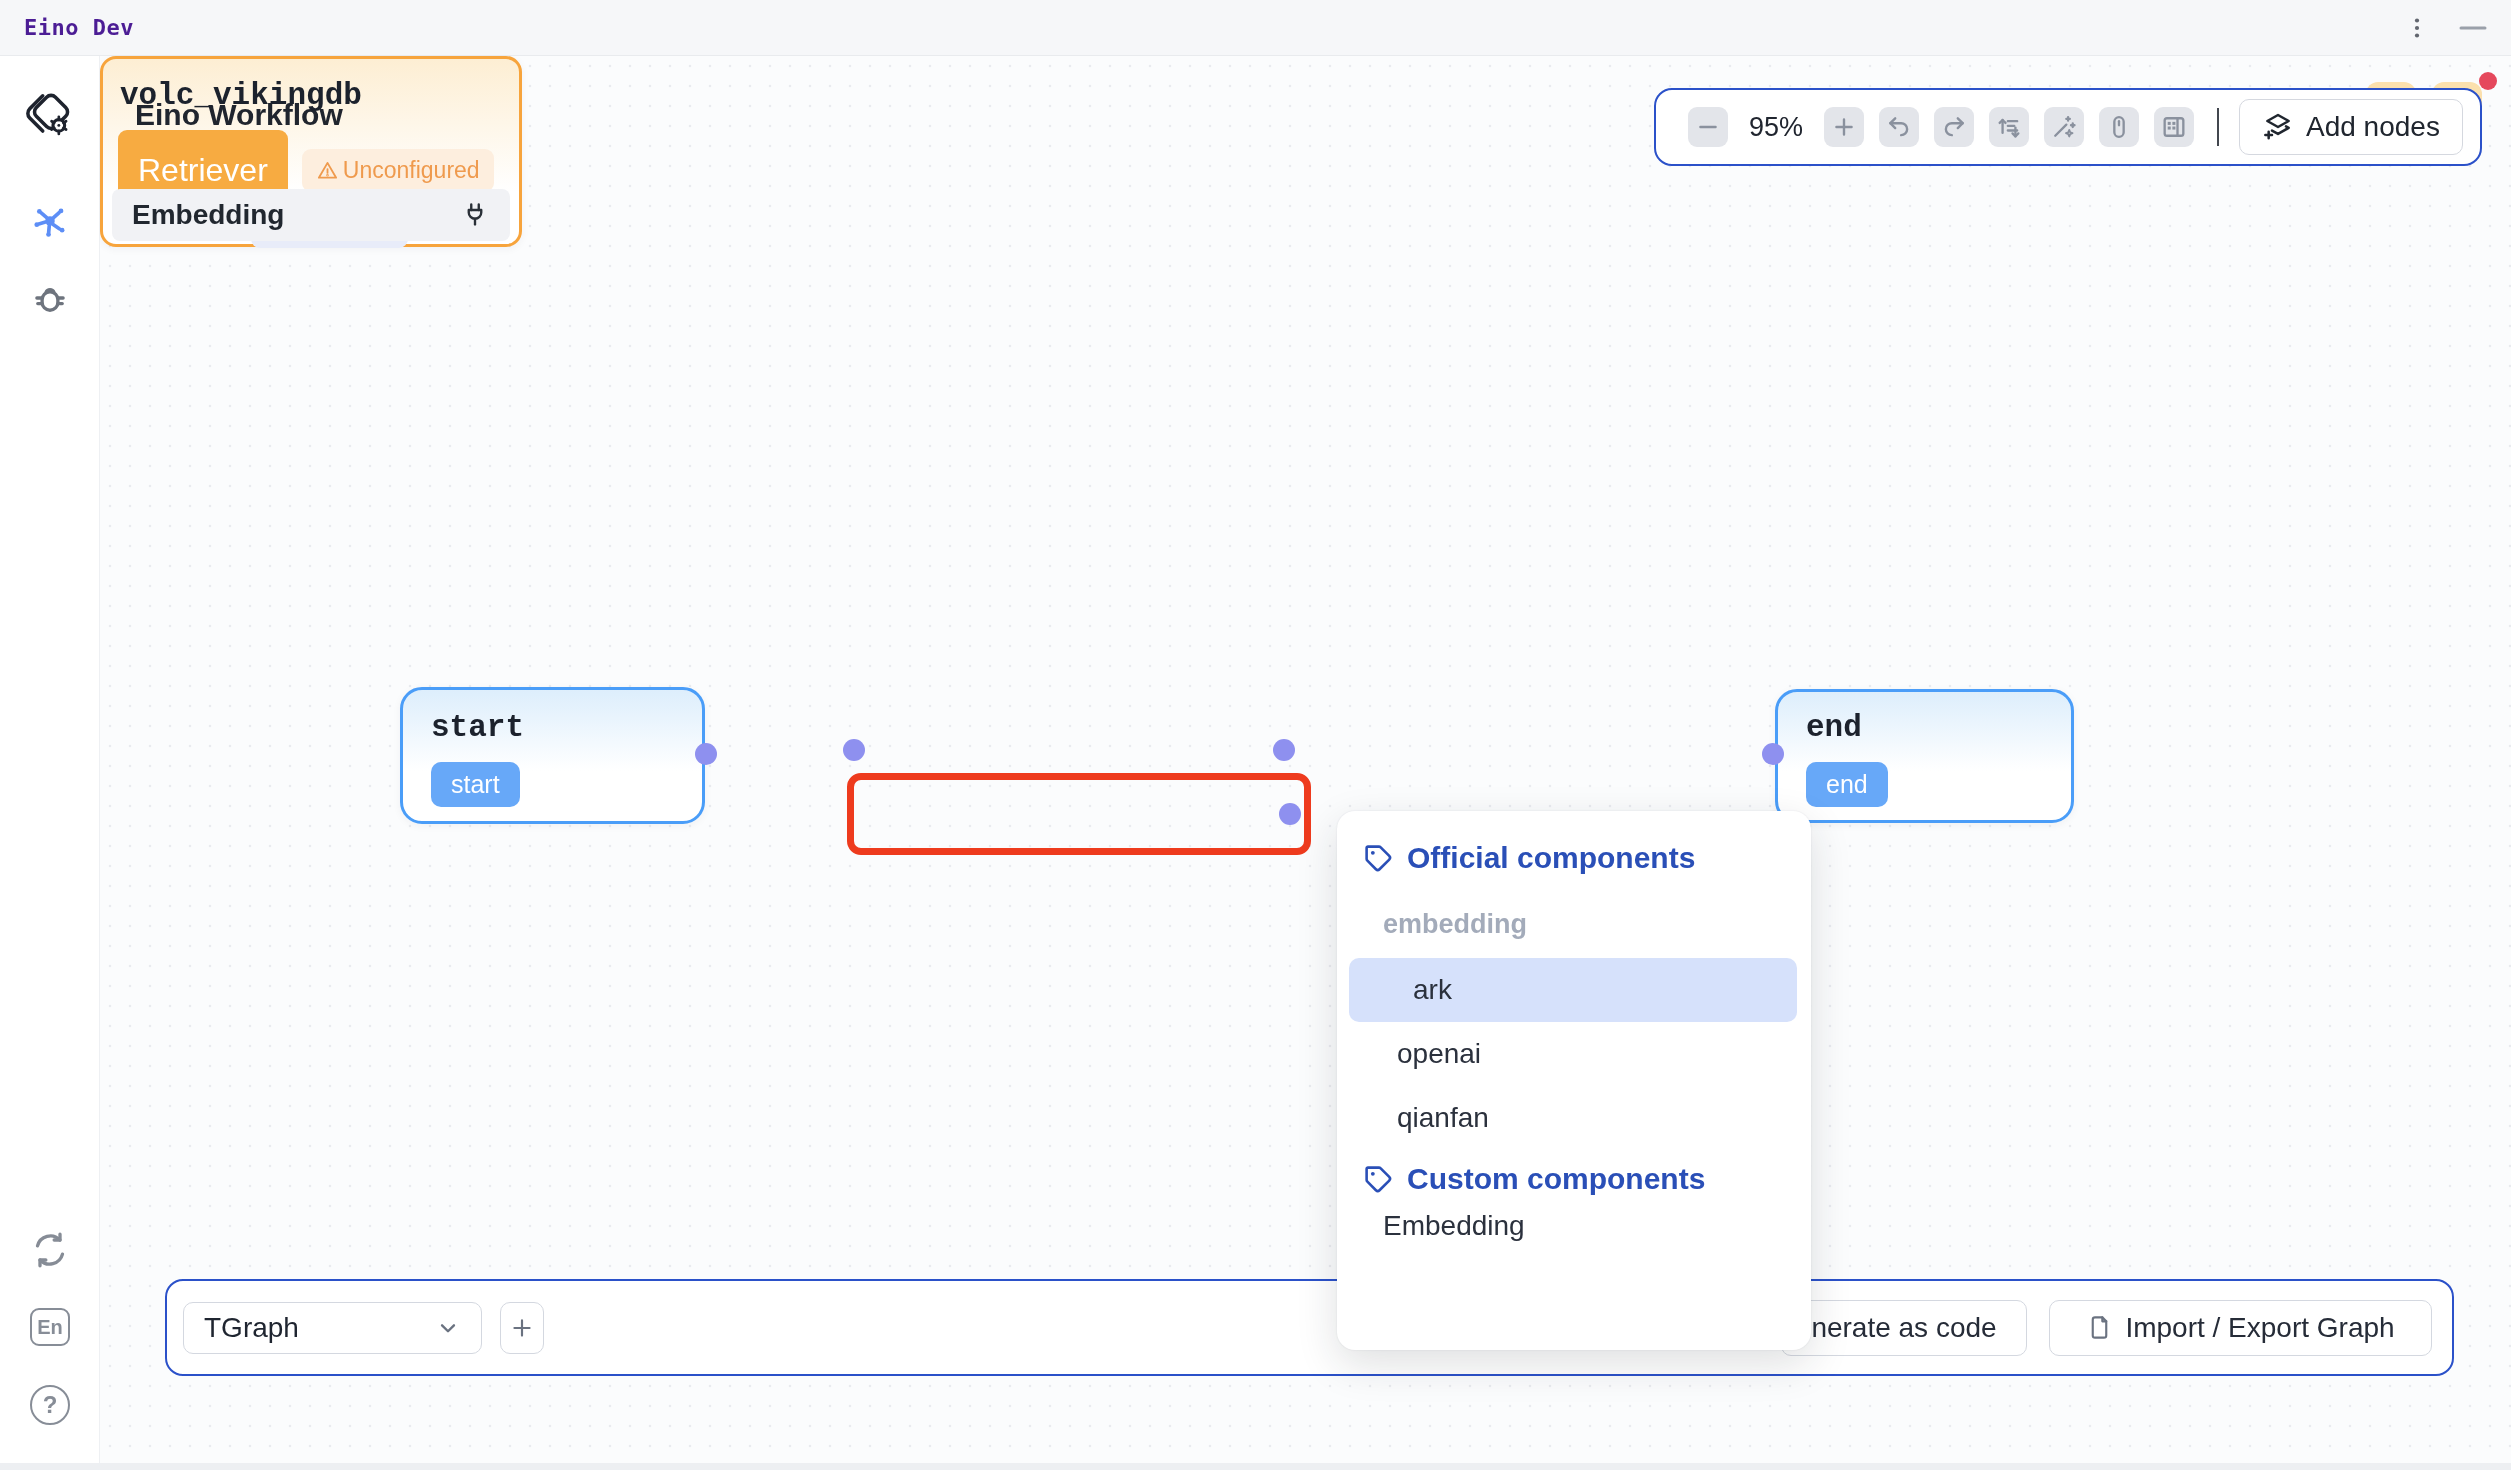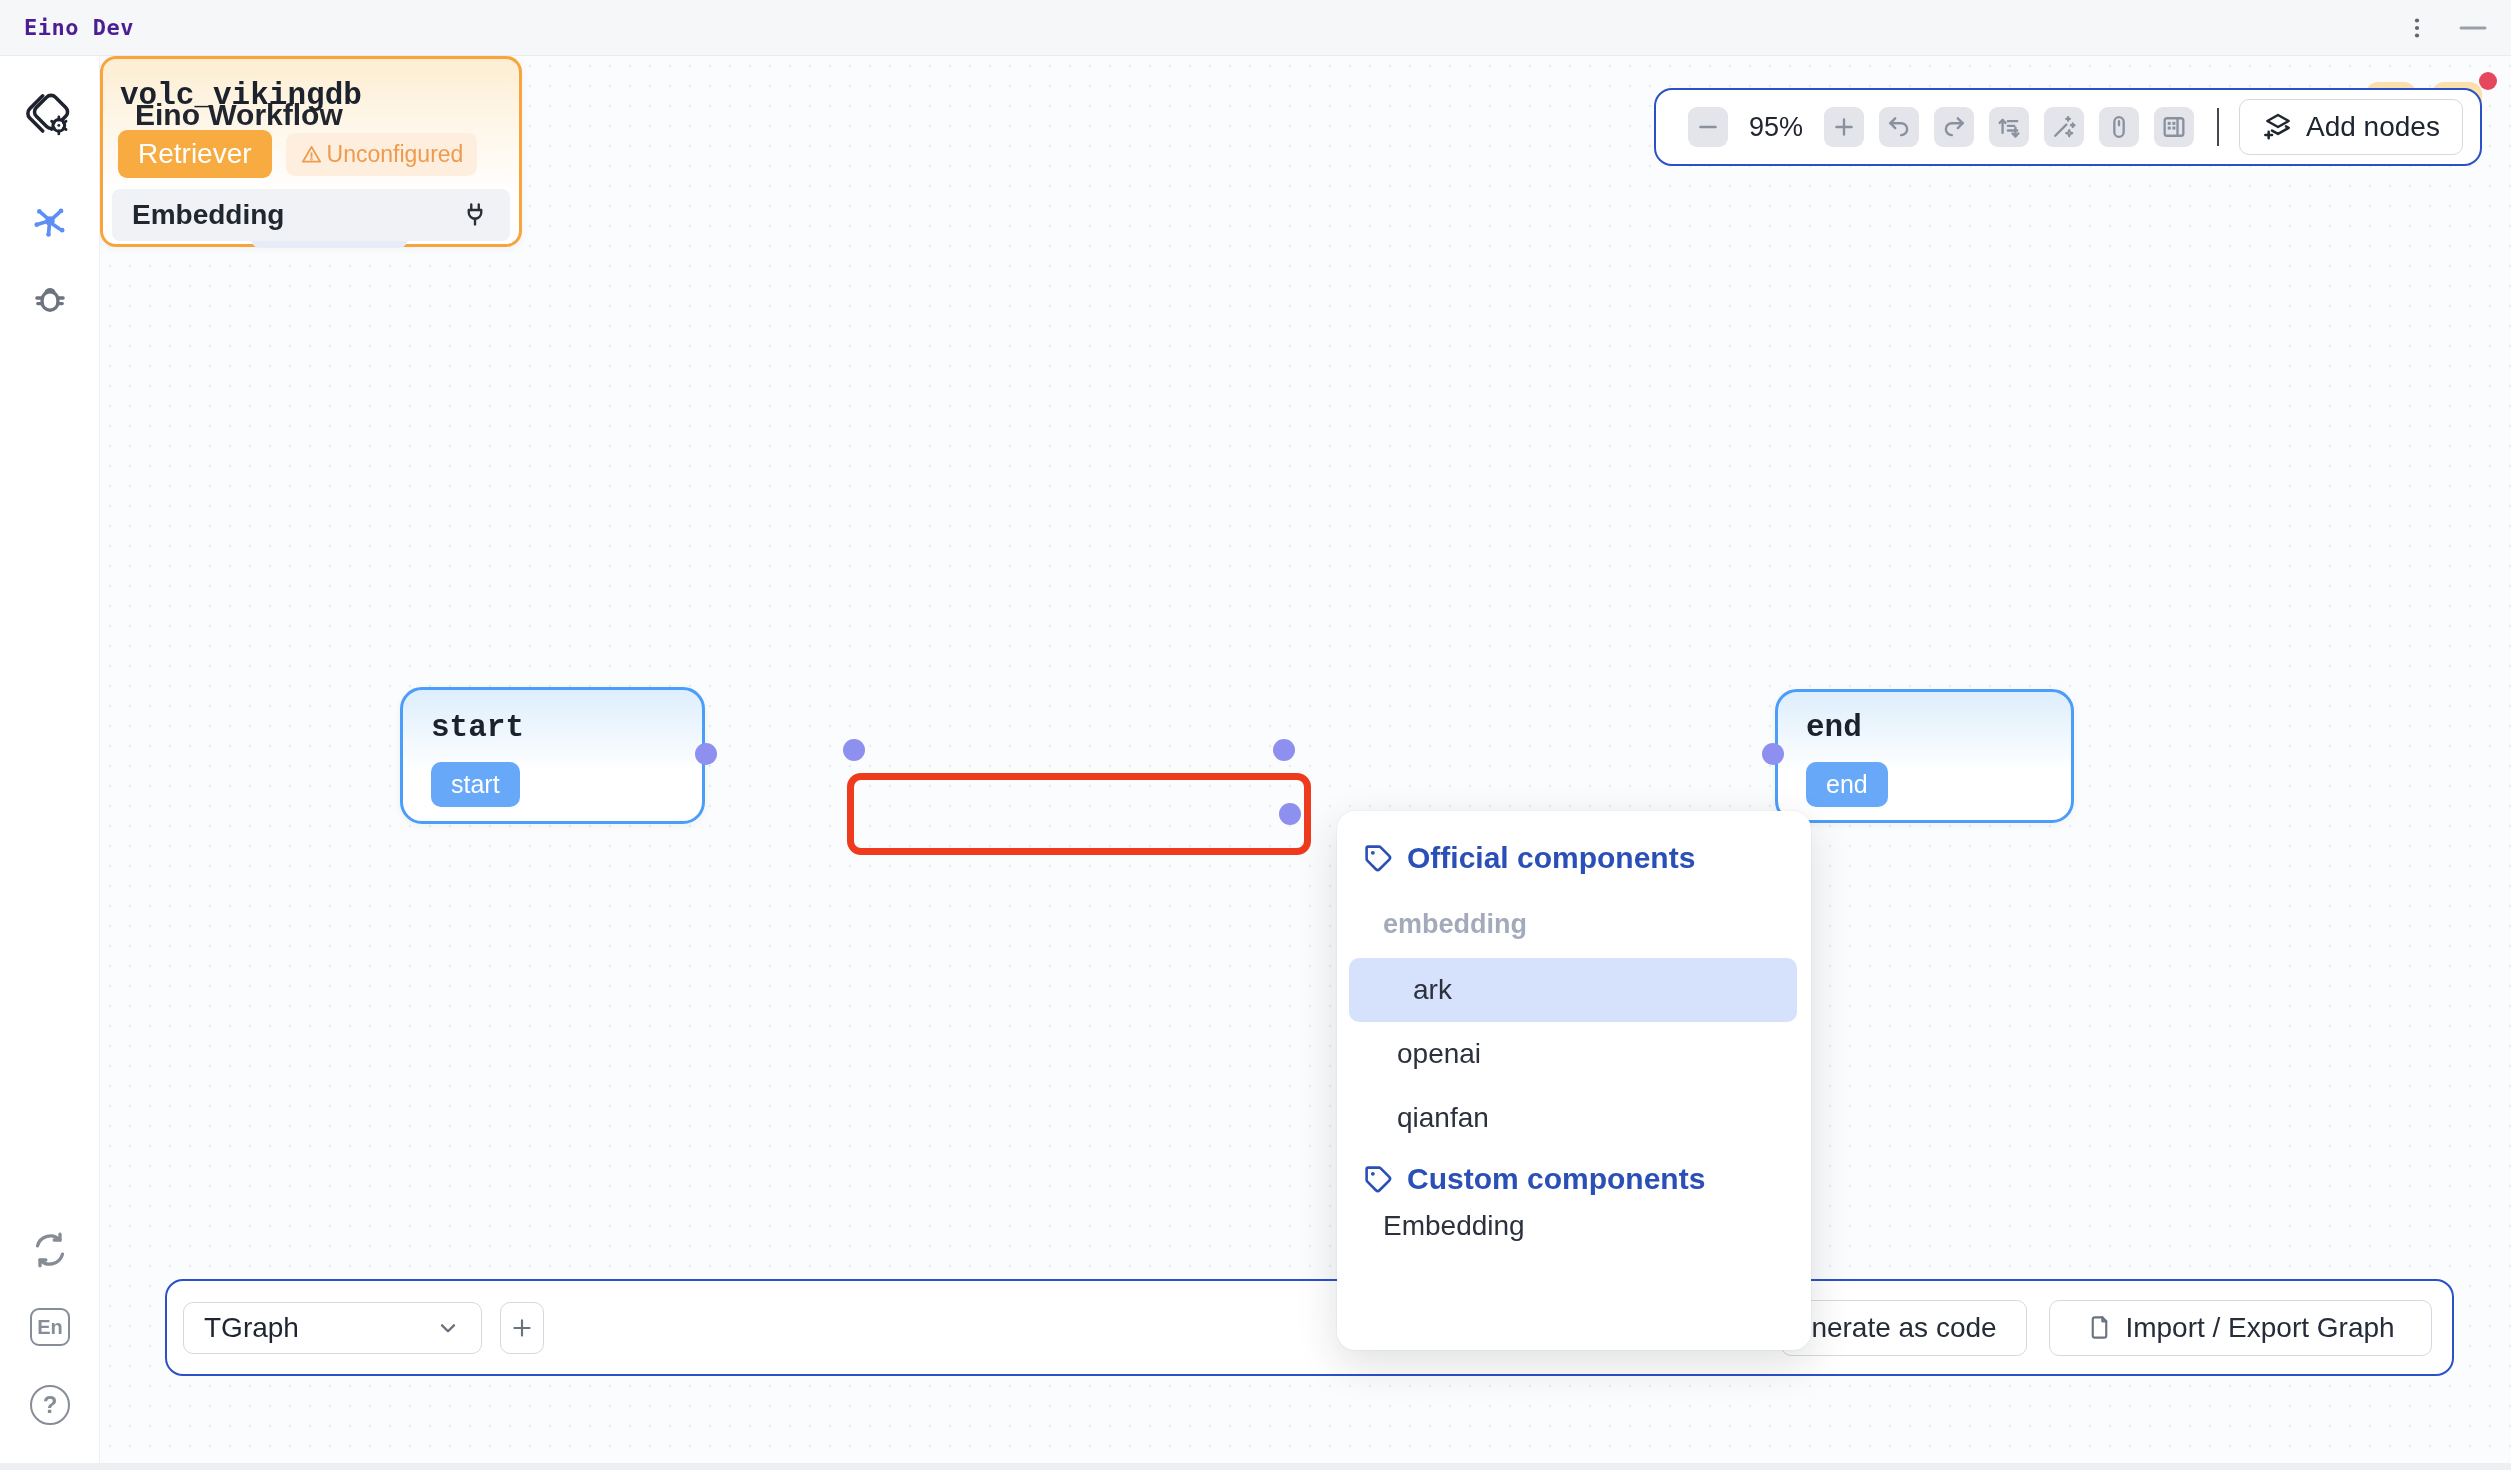--- a/index.html
+++ b/index.html
@@ -38,21 +38,21 @@
   
   .node { position:absolute; border-radius:22px; box-shadow:0 2px 8px rgba(30,40,60,.05); }
   .node-blue { border:3px solid #4a9df8; background:linear-gradient(180deg, #ddeefc 0%, #ffffff 62%);padding-left:20px; }
   .node-title { position:absolute; font-size:31px; font-weight:bold; color:#1c222d;font-family:Liberation Mono, monospace; }
   .badge-blue { position:absolute; background:#67a8f8; color:#fff; font-size:25px; padding:8px 20px; border-radius:10px; }
 
   #node-retriever { left:762px; top:597px; width:422px; height:191px; border:3px solid #f7a43c; border-radius:16px; background:linear-gradient(180deg, #fdeed3 0%, #ffffff 72%); box-shadow:0 2px 8px rgba(30,40,60,.05); }
   .node-icon-btn { position:absolute; width:50px; height:50px; background:#fbe0ad; border-radius:12px; display:flex; align-items:center; justify-content:center; }
   .red-dot { position:absolute; width:18px; height:18px; border-radius:50%; background:#e5485c; }
   .badges-row { position:absolute; left:18px; top:74px; display:flex; gap:14px; align-items:center; }
-  .badge-retriever { background:#f7ab41; color:#fff; font-size:28px; padding:8px 20px; border-radius:9px; }
+  .badge-retriever { background:#f7ab41; color:#fff; font-size:32px; padding:22px 20px; border-radius:9px; }
   .badge-unconfigured { background:#fdeede; color:#ef9a4d; font-size:23px; padding:8px 14px; border-radius:9px; display:flex; align-items:center; gap:4px; }
   .embed-row { position:absolute; left:12px; top:133px; width:398px; height:52px; background:#f1f2f5; border-radius:8px; display:flex; align-items:center; justify-content:space-between; padding:0 20px; }
   .embed-label { font-size:28px; font-weight:600; color:#21272f; }
   .selection-box { position:absolute; left:747px; top:717px; width:464px; height:82px; border:7px solid #ee3b1e; border-radius:14px; z-index:6; pointer-events:none; }
   .handle { position:absolute; width:22px; height:22px; border-radius:50%; background:#8e90ef; z-index:5; }
 
   
   #dropdown { left:1237px; top:755px; width:474px; height:539px; background:#fff; border-radius:18px; box-shadow:0 14px 42px rgba(25,32,45,.14), 0 0 2px rgba(25,32,45,.10); z-index:50; }
   .dd-header { display:flex; align-items:center; gap:13px; margin:30px 0 0 26px; color:#2a4fb7; font-size:30px; font-weight:bold; }
   .dd-group { margin:34px 0 0 46px; font-size:27px; font-weight:bold; color:#a3abba; }

